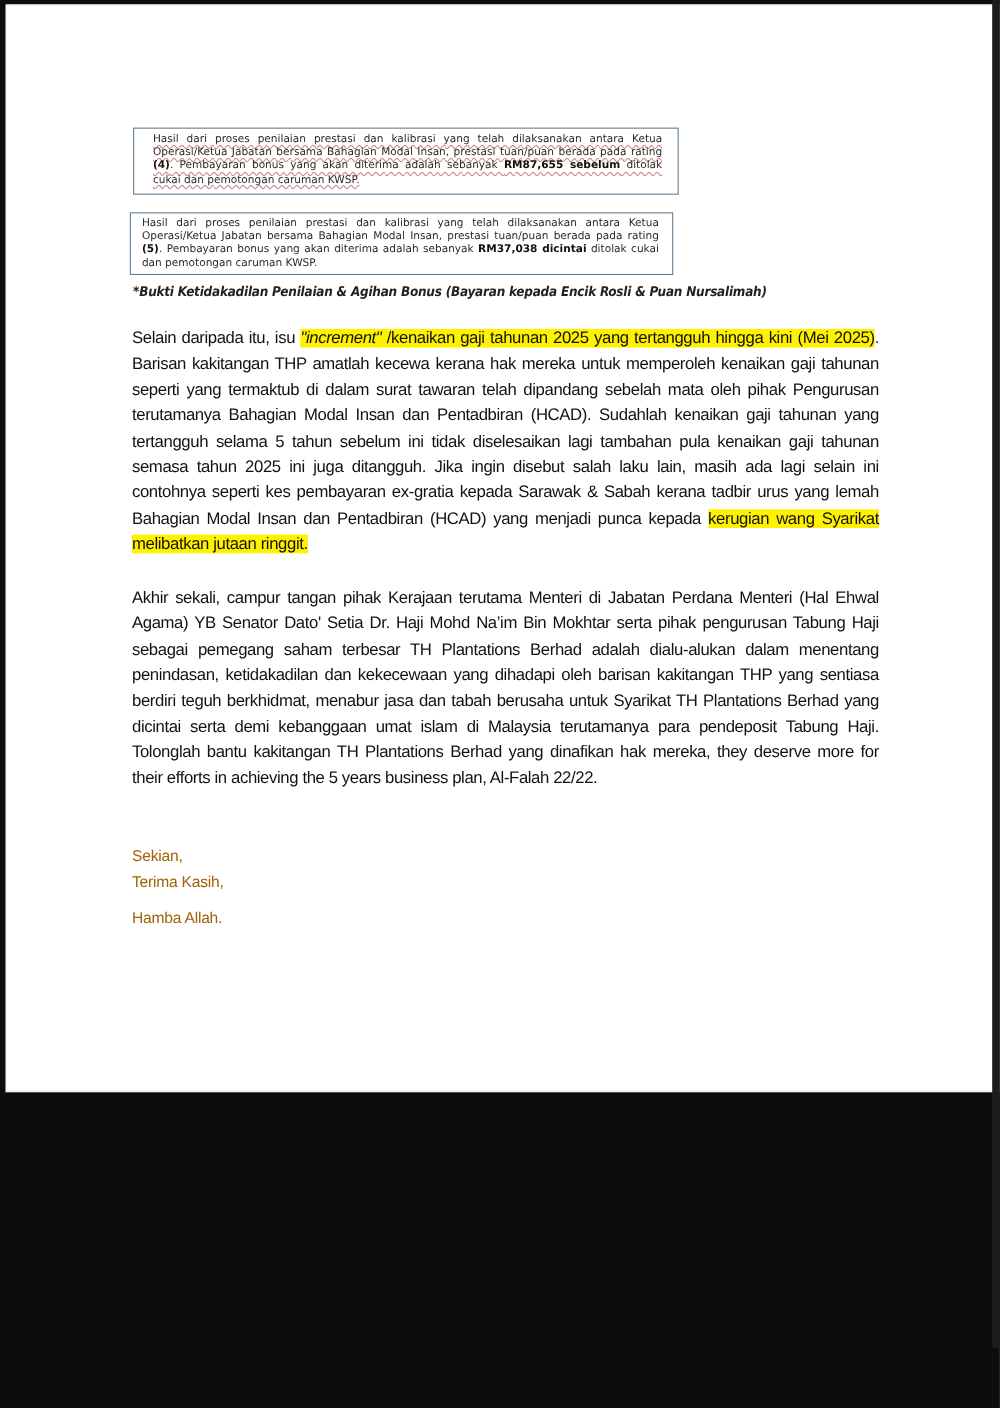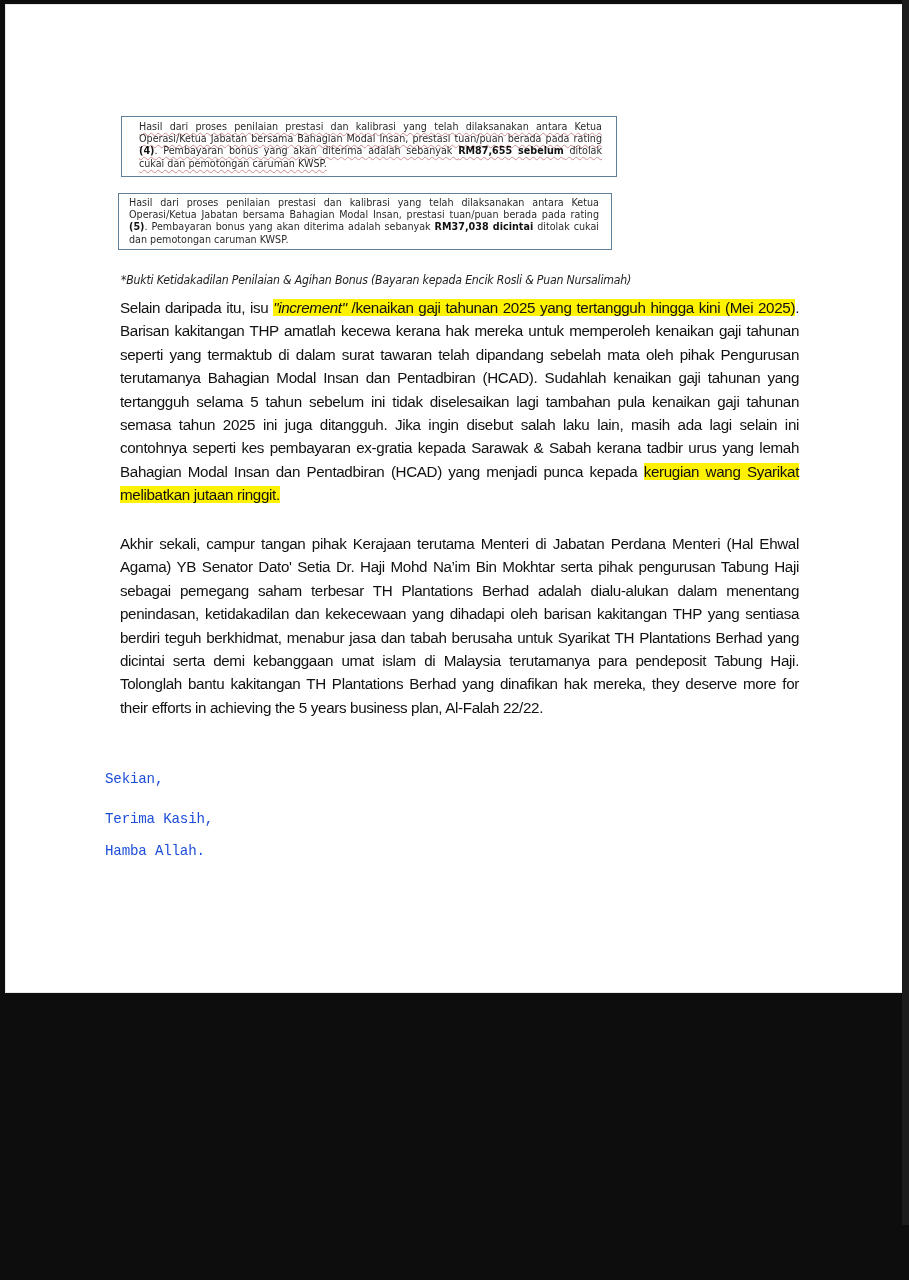--- a/index.html
+++ b/index.html
@@ -17,39 +17,39 @@
   .box {
     position: absolute; border: 1.5px solid #5f7f99; background: #fff;
     font-family: "DejaVu Sans", sans-serif; font-size: 9.6px; line-height: 12.2px; color: #2a2a2a;
     text-align: justify; box-sizing: border-box;
   }
   .box1 { left: 116px; top: 112px; width: 496px; height: 61px; padding: 4px 14px 0 17px; }
   .box2 { left: 113px; top: 189px; width: 494px; height: 57px; padding: 3px 12px 0 10px; }
   .box1 .t { text-decoration: underline wavy #d08a8a; text-decoration-thickness: 1px; text-underline-offset: 2px; }
   .box b { font-weight: bold; color: #111; }
   .caption {
-    position: absolute; left: 116px; top: 269px; font-size: 12.2px; font-style: italic; color: #222;
-    font-family: "DejaVu Sans Condensed", "DejaVu Sans", sans-serif; letter-spacing: -0.2px;
+    position: absolute; left: 116px; top: 254px; font-size: 12.2px; font-style: italic; color: #222;
+    font-family: "DejaVu Sans Condensed", "DejaVu Sans", sans-serif; letter-spacing: -0.2px; font-weight: bold;
   }
   .para {
     position: absolute; left: 115px; width: 679px; font-size: 15.2px; line-height: 23.4px;
     color: #111; text-align: justify; letter-spacing: -0.35px;
     font-family: "Liberation Sans", sans-serif;
   }
   .p1 { top: 292px; }
   .p2 { top: 528px; }
   .hl { background: #fff200; }
   .hl i { font-style: italic; }
   .closing {
-    position: absolute; left: 100px; font-size: 15.2px; color: #1d4ed8; font-family: Liberation Mono, monospace;
+    position: absolute; left: 115px; font-size: 15.2px; color: #a16207; font-family: Liberation Sans, sans-serif;
     font-size: 14.2px; letter-spacing: -0.2px;
   }
   .c1 { top: 767px; }
-  .c2 { top: 790px; margin-top: 17px; }
-  .c3 { top: 823px; margin-top: 16px; }
+  .c2 { top: 790px; }
+  .c3 { top: 823px; }
 </style>
 </head>
 <body>
 
 <div class="page">
 
   <div class="box box1">
     <span class="t"><span>Hasil dari proses penilaian prestasi dan kalibrasi yang telah dilaksanakan antara Ketua Operasi/Ketua Jabatan bersama Bahagian Modal Insan, prestasi tuan/puan berada pada rating </span><b>(4)</b><span>.  Pembayaran bonus yang akan diterima adalah sebanyak </span><b>RM87,655 sebelum</b><span> ditolak cukai dan pemotongan caruman KWSP.</span></span>
   </div>
 

